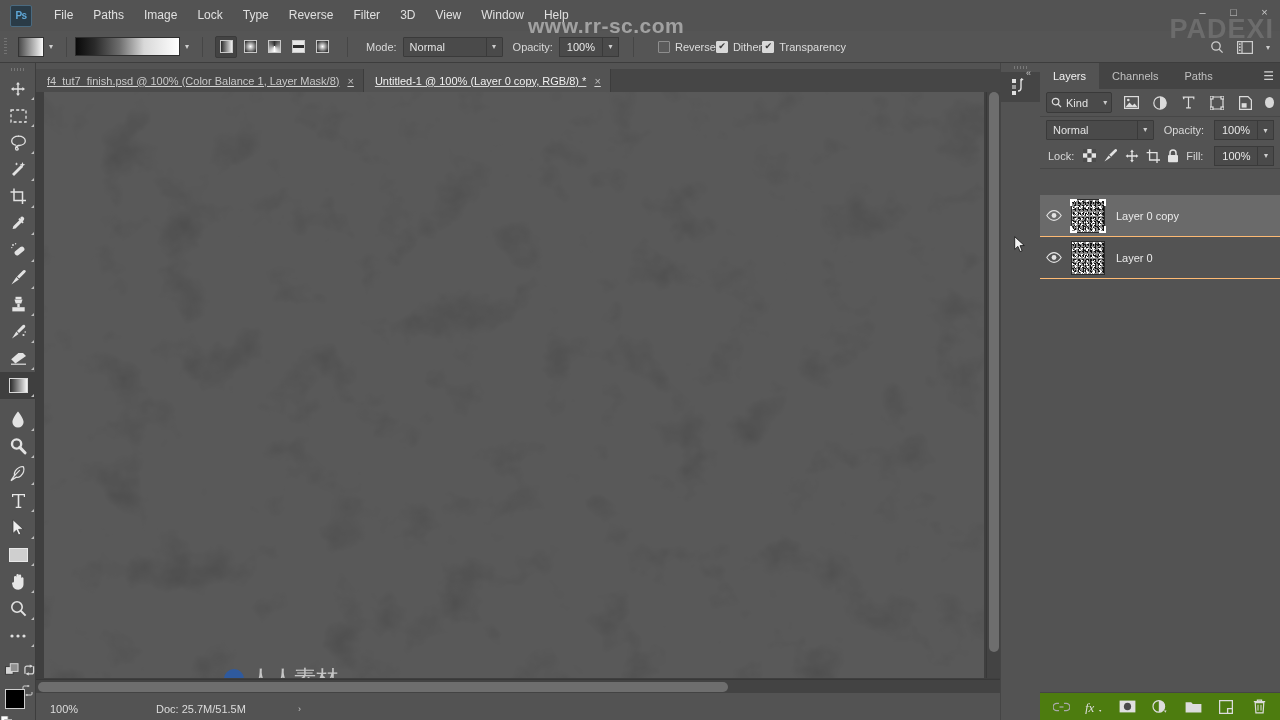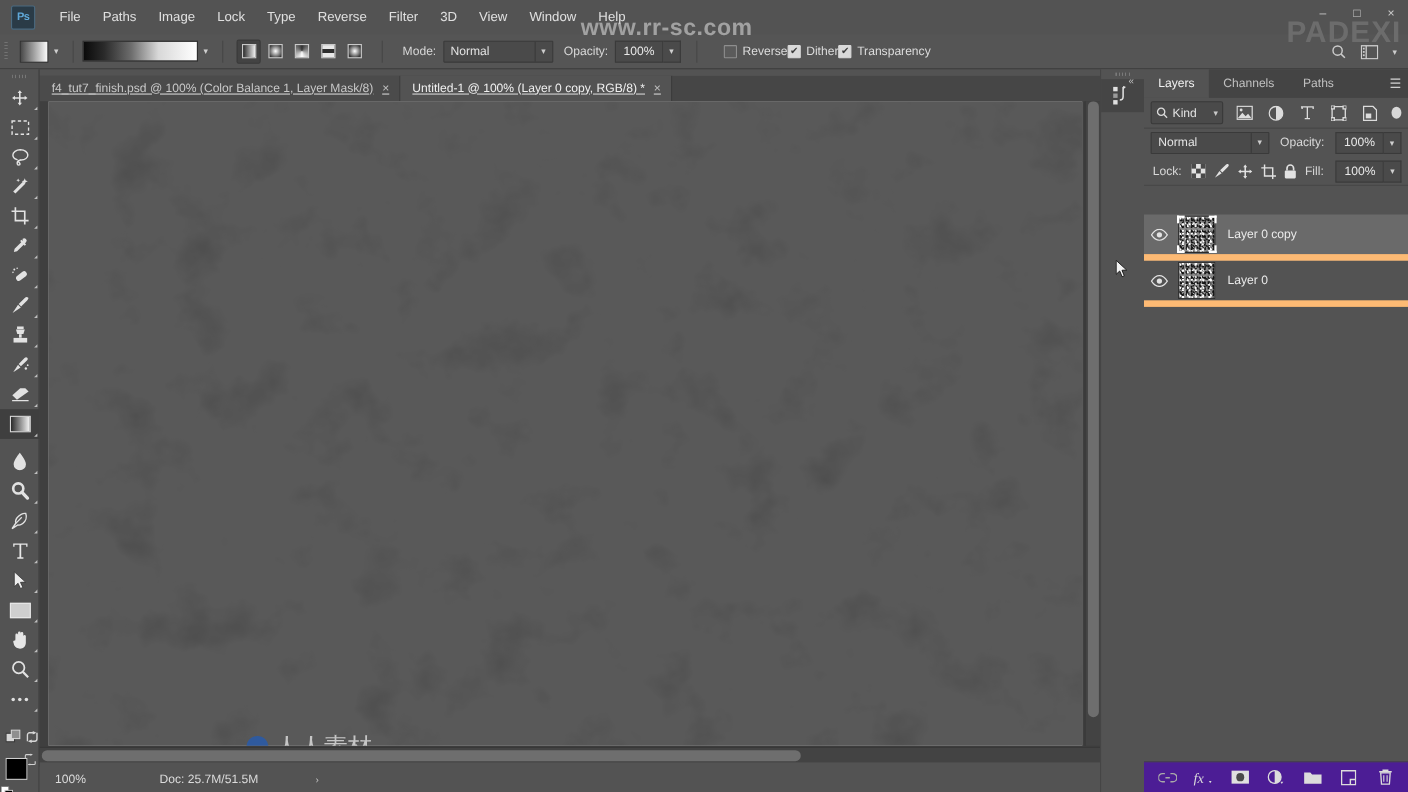--- a/index.html
+++ b/index.html
@@ -165,21 +165,21 @@
     border-top:1px solid #383838;
   }
   .scroll-h .thumb { position:absolute; top:2px; left:2px; width:690px; height:10px; background:#6e6e6e; border-radius:5px;}
 
   
   .statusbar {
     position:absolute; left:36px; top:697px; width:964px; height:23px;
     background:#535353; display:flex; align-items:center; font-size:11px; color:#dcdcdc;
   }
   .zoomfld { width:52px; margin-left:14px; text-align:left; }
-  .docinfo { margin-left:43px; }
+  .docinfo { margin-left:54px; }
   .stat-arrow { margin-left:52px; color:#c8c8c8; font-size:9px; }
 
   
   .minidock {
     position:absolute; left:1000px; top:63px; width:40px; height:657px;
     background:#535353; border-left:1px solid #454545;
   }
   .minidock .mdgrip { height:9px; display:flex; align-items:center; justify-content:center;}
   .minidock .mdgrip::before{ content:""; width:14px;height:3px;
     background:repeating-linear-gradient(to right,#7a7a7a 0 1px,transparent 1px 3px);}
@@ -206,21 +206,21 @@
   .ficon { width:21px; height:21px; display:flex; align-items:center; justify-content:center; color:#dcdcdc;}
   .fdot { margin-left:auto; width:11px; height:11px; border-radius:50%; background:#d8d8d8;}
 
   .blendrow { height:26px; display:flex; align-items:center; padding:0 6px; gap:6px; }
   .blendsel { width:110px; height:20px; }
   .lockrow { height:26px; display:flex; align-items:center; padding:0 6px; gap:7px;
              border-bottom:1px solid #474747;}
   .lockrow .lk { width:17px;height:17px;display:flex;align-items:center;justify-content:center;color:#e0e0e0;}
 
   .layerlist { position:absolute; left:0; top:132px; width:240px; height:551px; background:#535353;}
-  .layerrow { height:42px; display:flex; align-items:center; border-bottom:6px solid #fdba74; }
+  .layerrow { height:42px; display:flex; align-items:center; border-bottom:1px solid #fdba74; }
   .layerrow.selected { background:#6a6a6a; }
   .eye { width:28px; height:42px; display:flex; align-items:center; justify-content:center; }
   .thumb-wrap { position:relative; width:40px; height:38px; display:flex; align-items:center; justify-content:center;}
   .lthumb {
     width:34px; height:34px; border:1px solid #2a2a2a;
     background-color:#8a8a8a;
     background-image:
       radial-gradient(circle at 10% 20%, #fff 0 1px, transparent 1px),
       radial-gradient(circle at 30% 60%, #111 0 1px, transparent 1px),
       radial-gradient(circle at 60% 10%, #fff 0 1px, transparent 1px),
@@ -233,21 +233,21 @@
   }
   .lthumb-sel-brackets{ position:absolute; inset:1px; pointer-events:none;}
   .lthumb-sel-brackets i{ position:absolute; width:7px;height:7px; border:2px solid #fff;}
   .lthumb-sel-brackets i:nth-child(1){ left:1px;top:1px; border-right:none;border-bottom:none;}
   .lthumb-sel-brackets i:nth-child(2){ right:1px;top:1px; border-left:none;border-bottom:none;}
   .lthumb-sel-brackets i:nth-child(3){ left:1px;bottom:1px; border-right:none;border-top:none;}
   .lthumb-sel-brackets i:nth-child(4){ right:1px;bottom:1px; border-left:none;border-top:none;}
   .lname { margin-left:8px; font-size:11px; color:#eaeaea; }
 
   .panelfooter {
-    position:absolute; left:0; bottom:0; width:240px; height:28px; background:#4c1d95;
+    position:absolute; left:0; bottom:0; width:240px; height:28px; background:#4d7c0f;
     border-top:1px solid #454545; display:flex; align-items:center; justify-content:center; gap:15px;
   }
   .pf { width:18px;height:18px; display:flex; align-items:center; justify-content:center; color:#d6d6d6;}
 
   
   .wm { position:absolute; pointer-events:none; font-weight:bold; }
   .wm-rr {
     left:528px; top:14px; font-size:21px; color:rgba(225,225,225,0.55);
     letter-spacing:0.5px; font-family:"Liberation Sans", sans-serif;
   }

